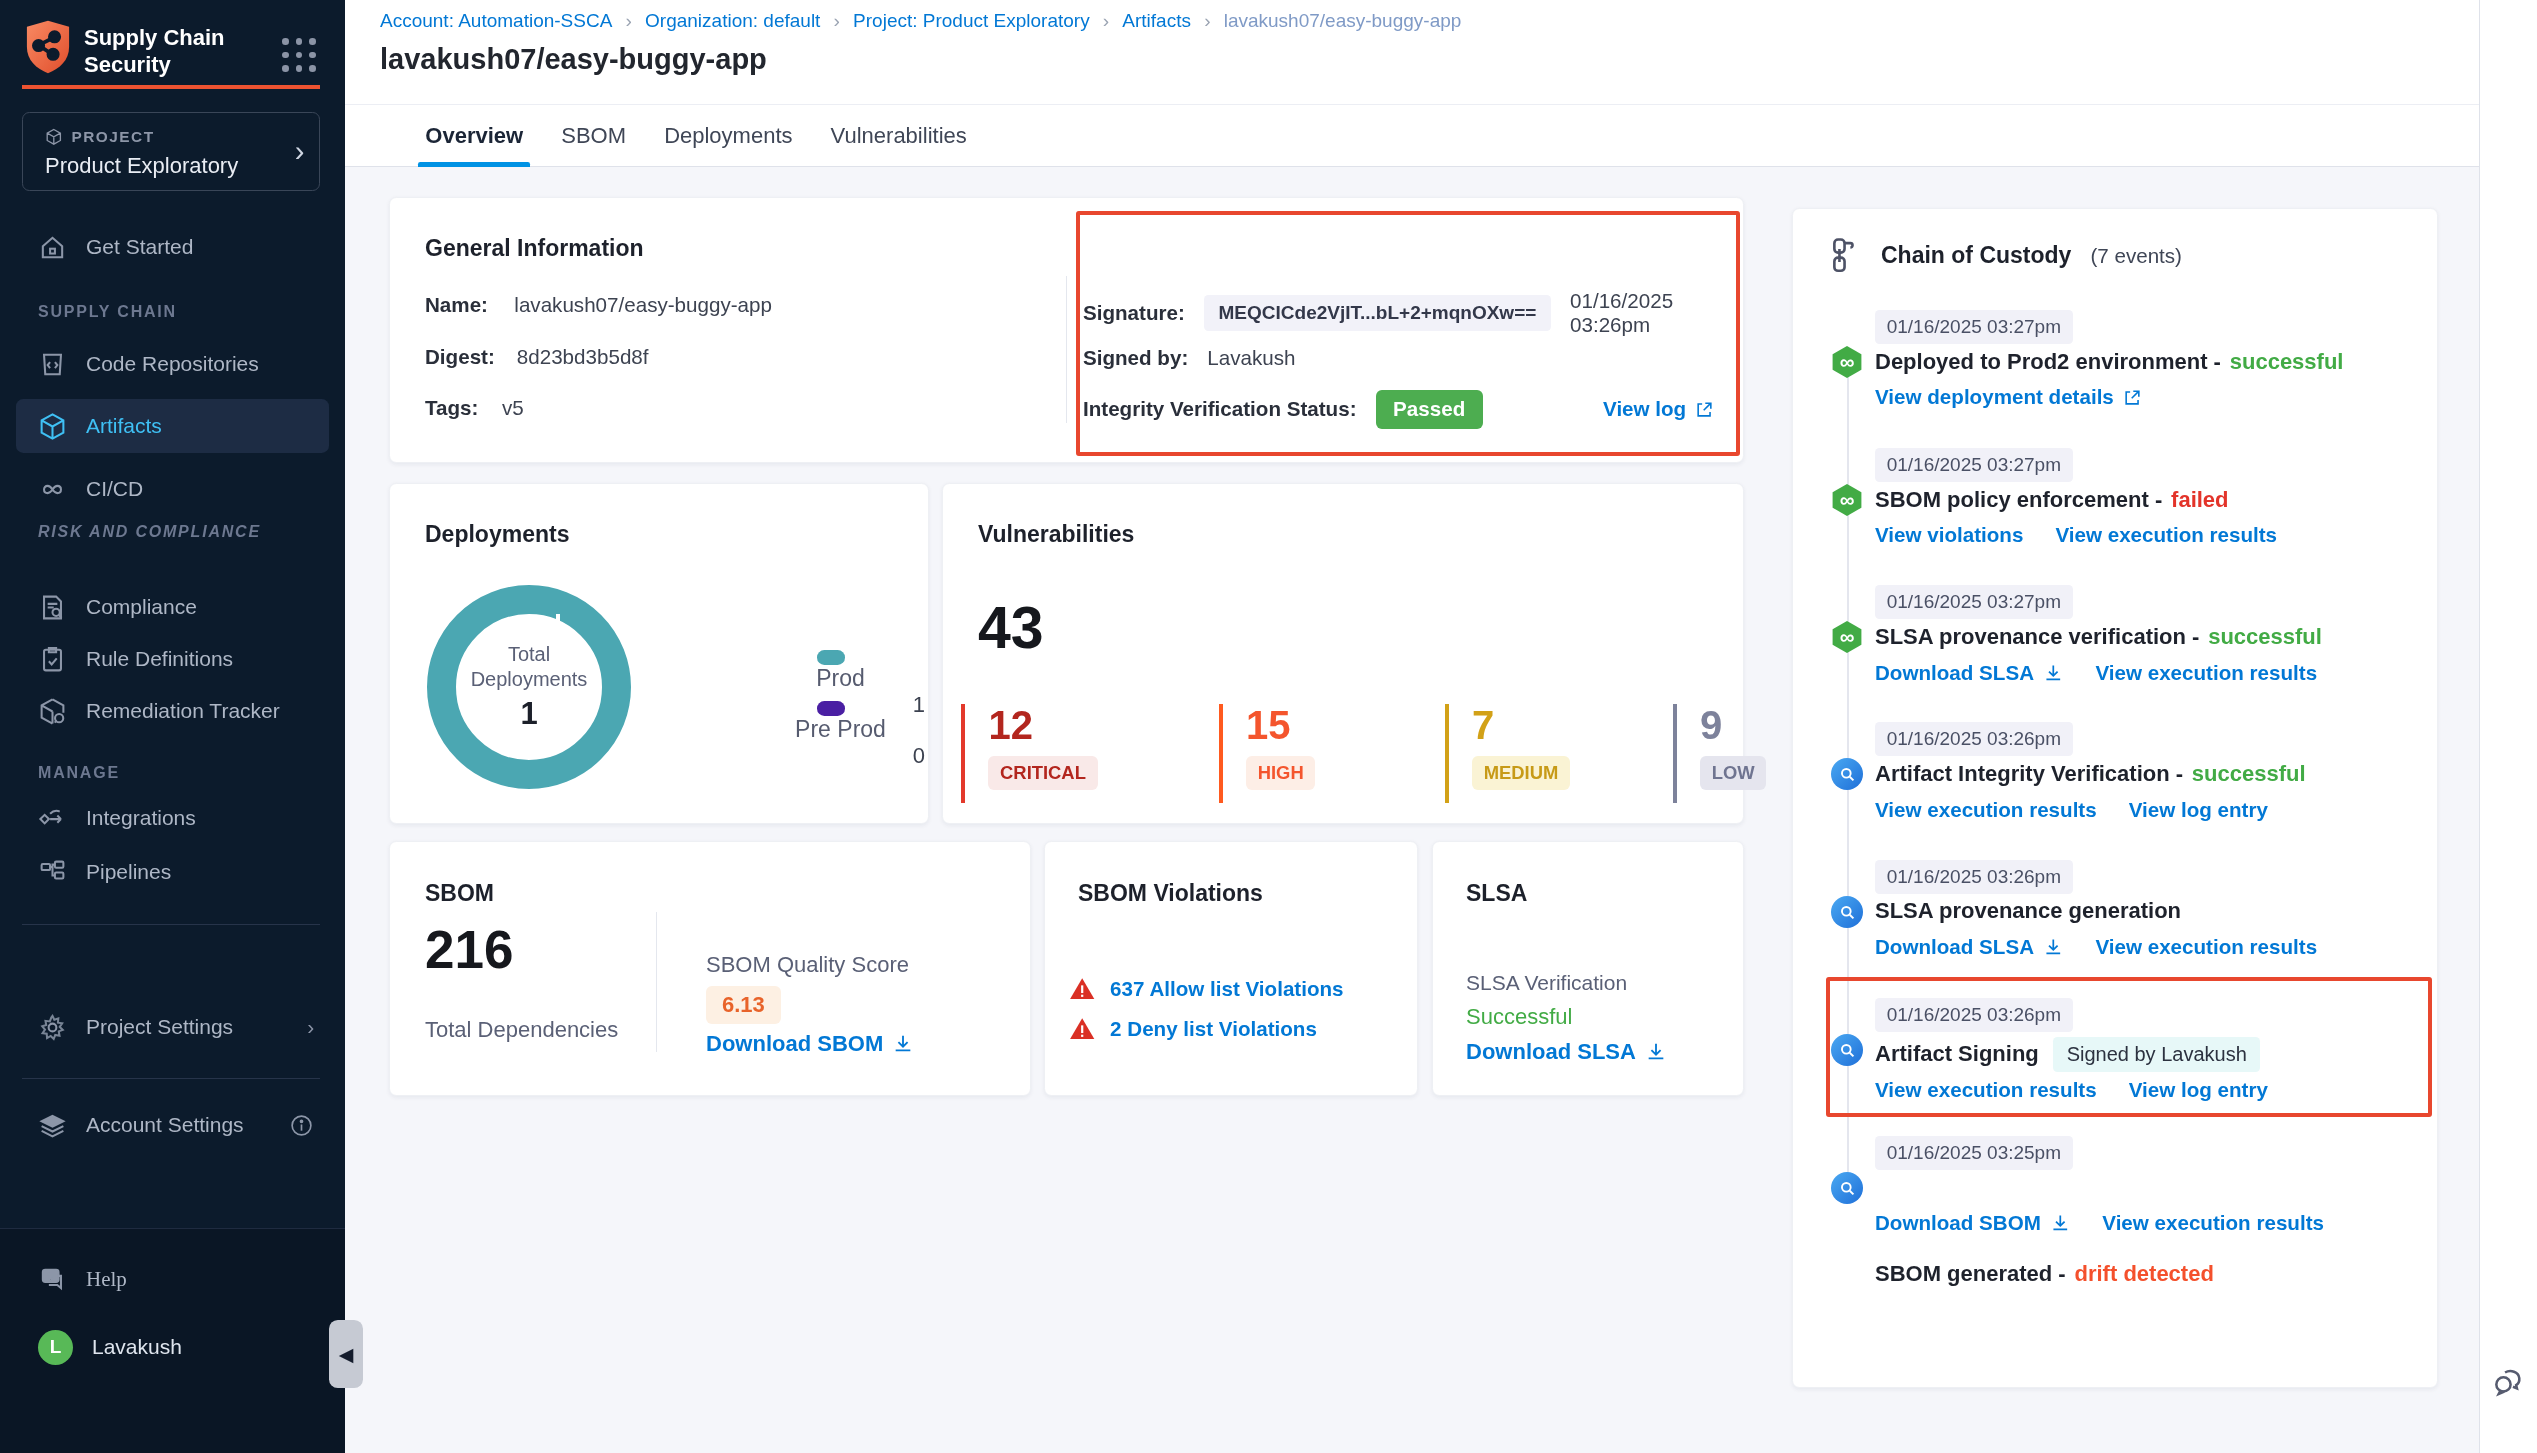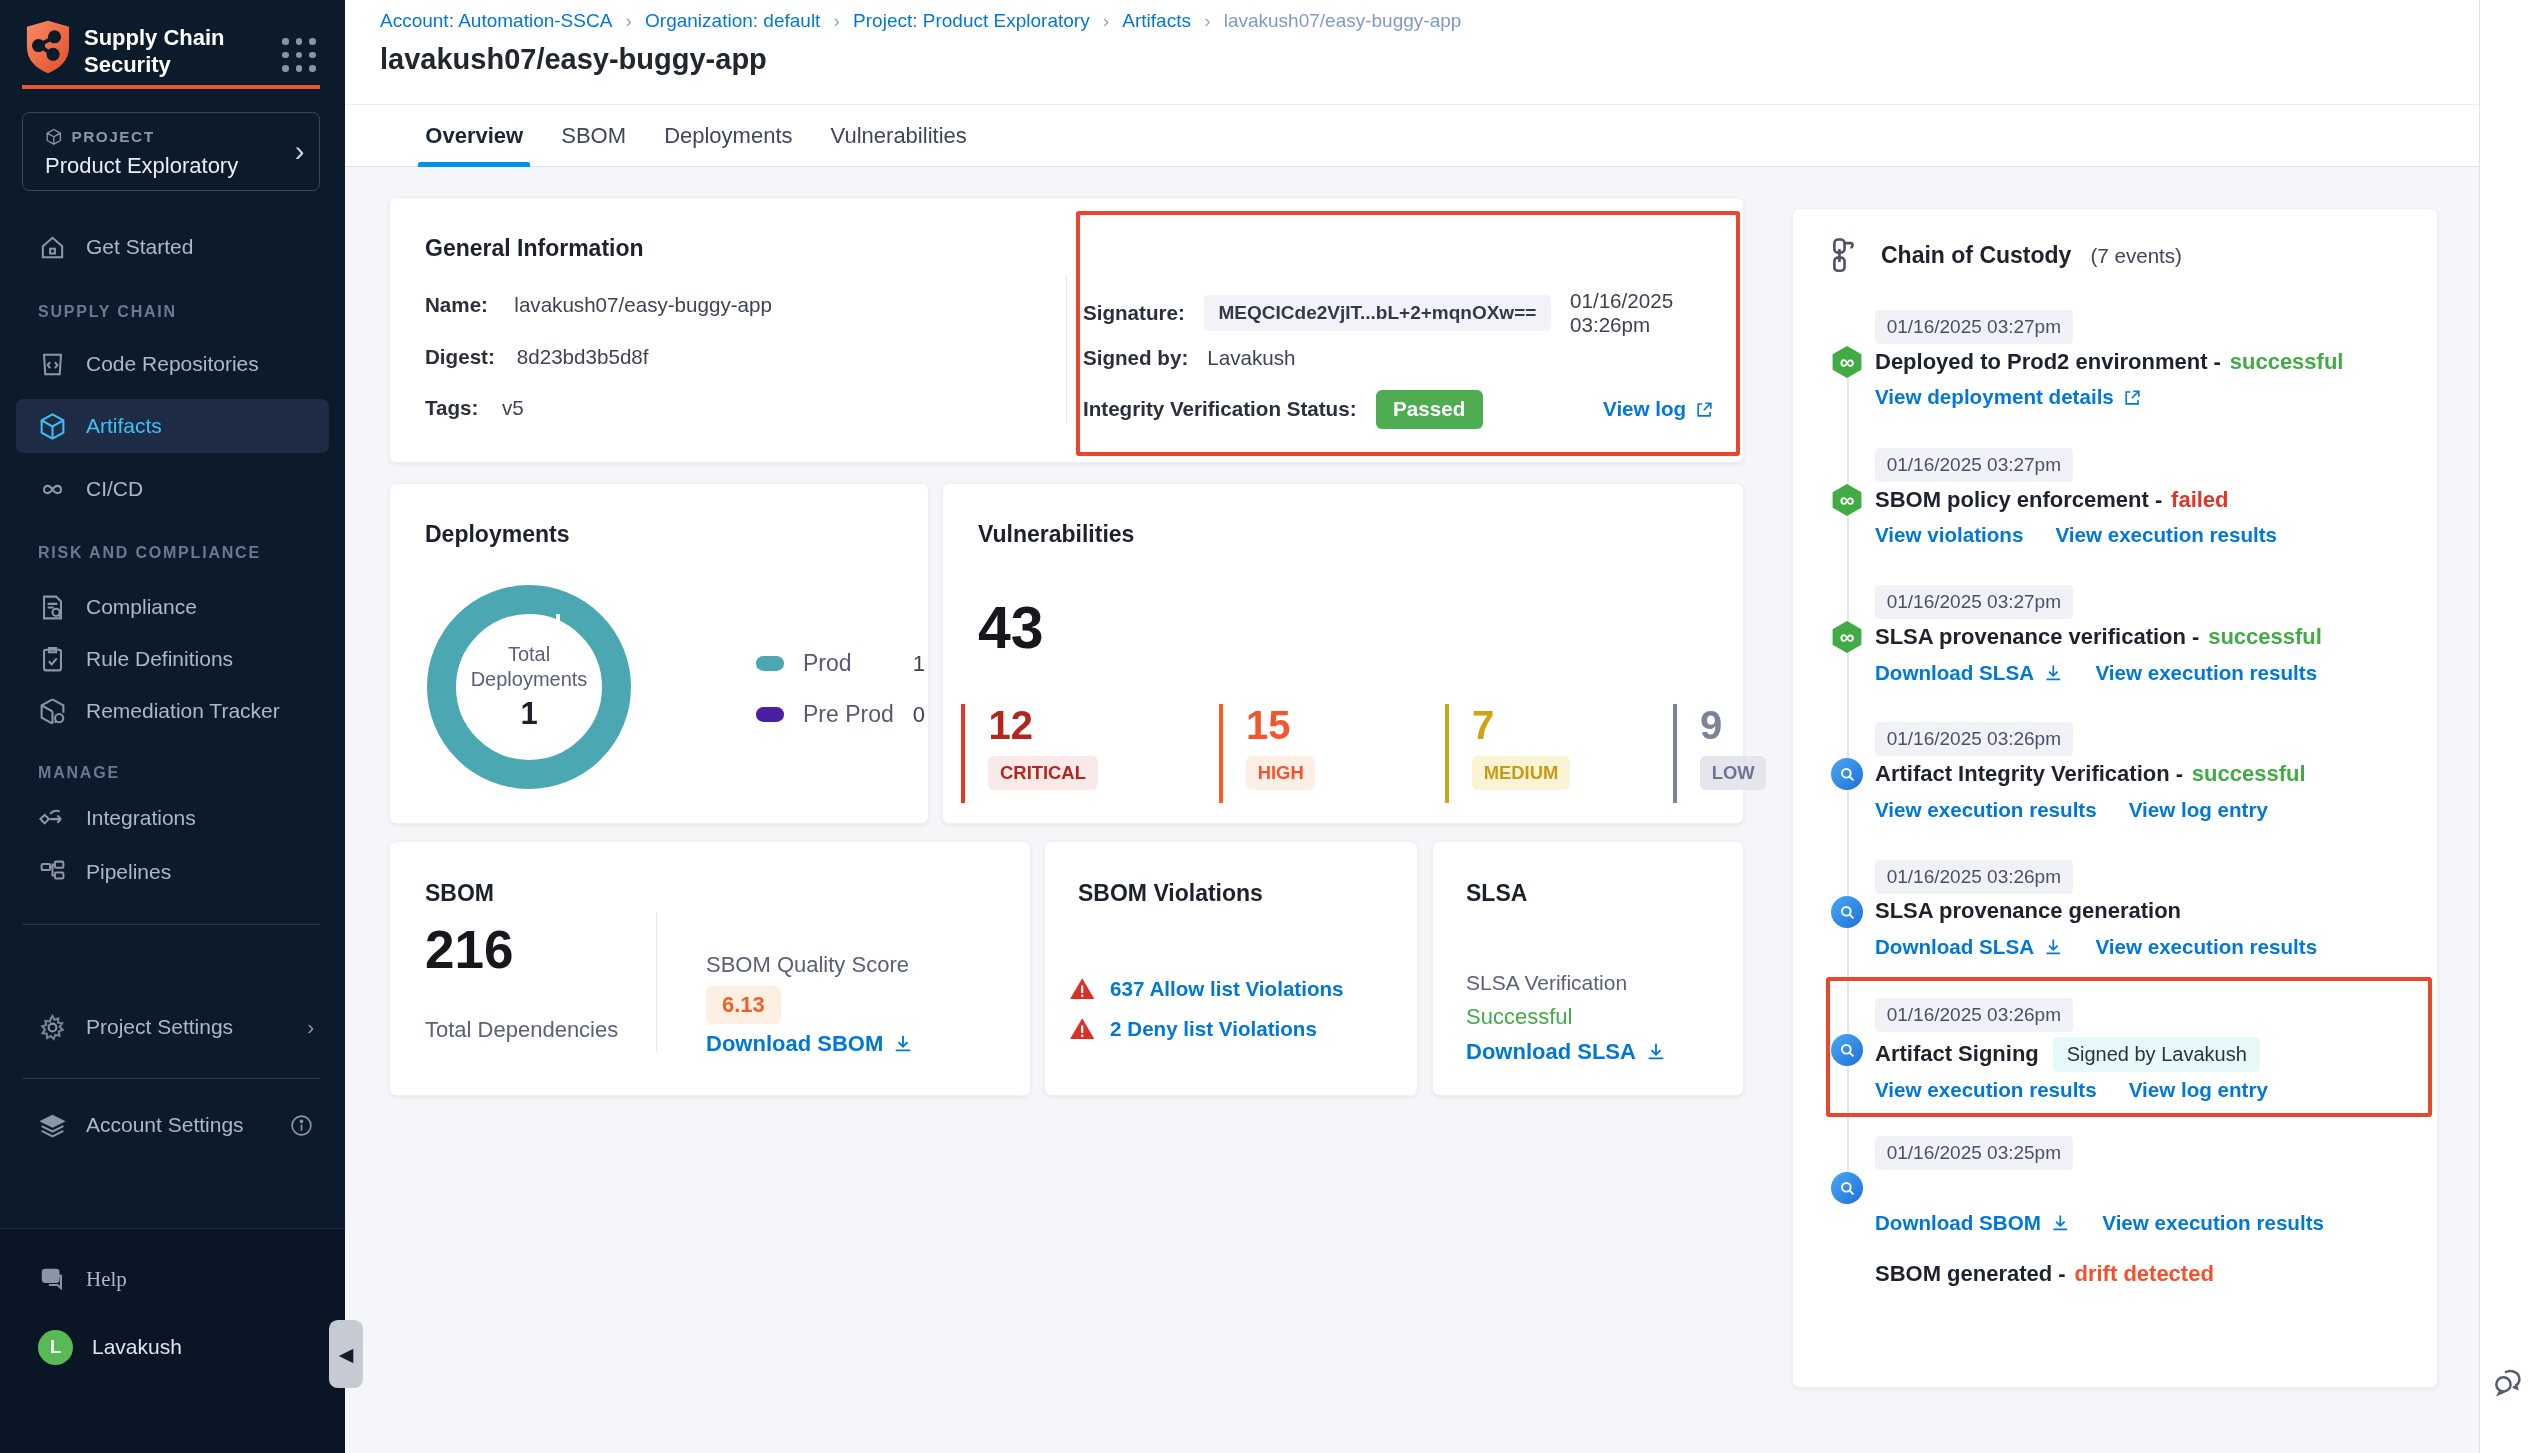--- a/index.html
+++ b/index.html
@@ -65,21 +65,21 @@
   .sig-pill { background:#f2f2f9; border-radius:4.4px; padding:7.3px 14.7px; font-size:19px; font-weight:700; color:#33384a; }
   .passed-badge { background:#4dad50; color:#fff; font-size:20.6px; font-weight:700; padding:7.3px 17.6px; border-radius:5.9px; }
 
   
   #dep { left:389px; top:483px; width:540px; height:341px; }
   .donut { position:absolute; left:37px; top:101px; width:204px; height:204px; border:29px solid #4ba7b2; border-radius:50%; }
   .donut-notch { position:absolute; left:100px; top:0px; width:4.4px; height:31px; background:#fff; }
   .donut-center { position:absolute; left:37px; top:101px; width:204px; height:204px; display:flex; flex-direction:column; align-items:center; justify-content:center; text-align:center; }
   .donut-center .dl { font-size:20px; color:#5a6076; width:125px; line-height:25px; }
   .donut-center .dv { font-size:31px; font-weight:700; color:#1c202a; margin-top:4.4px; }
-  .legend-row { position:absolute; left:366px; width:169px; display:flex; align-items:center; font-size:23px; color:#565b6f; }
+  .legend-row { position:absolute; left:366px; width:169px; display:flex; align-items:center; font-size:23px; color:#565b6f;flex-direction:column; }
   .legend-chip { width:28px; height:14.7px; border-radius:7.3px; margin-right:19px; flex:none; }
   .legend-row .lv { margin-left:auto; color:#3c4250; font-size:22px; }
 
   
   #vul { left:942px; top:483px; width:802px; height:341px; }
   #vul .total { position:absolute; left:35px; top:110px; font-size:59px; font-weight:700; color:#16181d; }
   .sev { position:absolute; top:220px; width:191px; height:99px; border-left:4.4px solid; padding-left:23px; }
   .sev .n { font-size:40px; font-weight:700; line-height:43px; }
   .sev .b { display:inline-block; margin-top:8.8px; font-size:18.4px; font-weight:700; padding:5.9px 11.7px; border-radius:5.9px; }
   .sev.critical { border-color:#e3392b; } .sev.critical .n { color:#b3261e; } .sev.critical .b { color:#b3261e; background:#f9e9e8; }
@@ -199,21 +199,21 @@
     <span>Artifacts</span>
   </div>
 
   <div class="nav-item" style="top:462px;">
     <svg width="29" height="29" viewBox="0 0 24 24" fill="none" stroke="#8c96a8" stroke-width="1.7">
         <path d="M8 9 C4 9 4 15 8 15 C12 15 12 9 16 9 C20 9 20 15 16 15 C12 15 12 9 8 9 Z"></path>
       </svg>
     <span>CI/CD</span>
   </div>
 
-  <div class="nav-section" style="top:544px;">RISK AND COMPLIANCE</div>
+  <div class="nav-section" style="top:523px;font-style:italic;">RISK AND COMPLIANCE</div>
 
   <div class="nav-item" style="top:580px;">
     <svg width="29" height="29" viewBox="0 0 24 24" fill="none" stroke="#8c96a8" stroke-width="1.7">
         <path d="M5 3 H15 L19 7 V21 H5 Z"></path>
         <path d="M8 9 H16 M8 12 H13"></path>
         <circle cx="15" cy="16" r="3"></circle>
         <path d="M17.2 18.2 L19.5 20.5"></path>
       </svg>
     <span>Compliance</span>
   </div>

